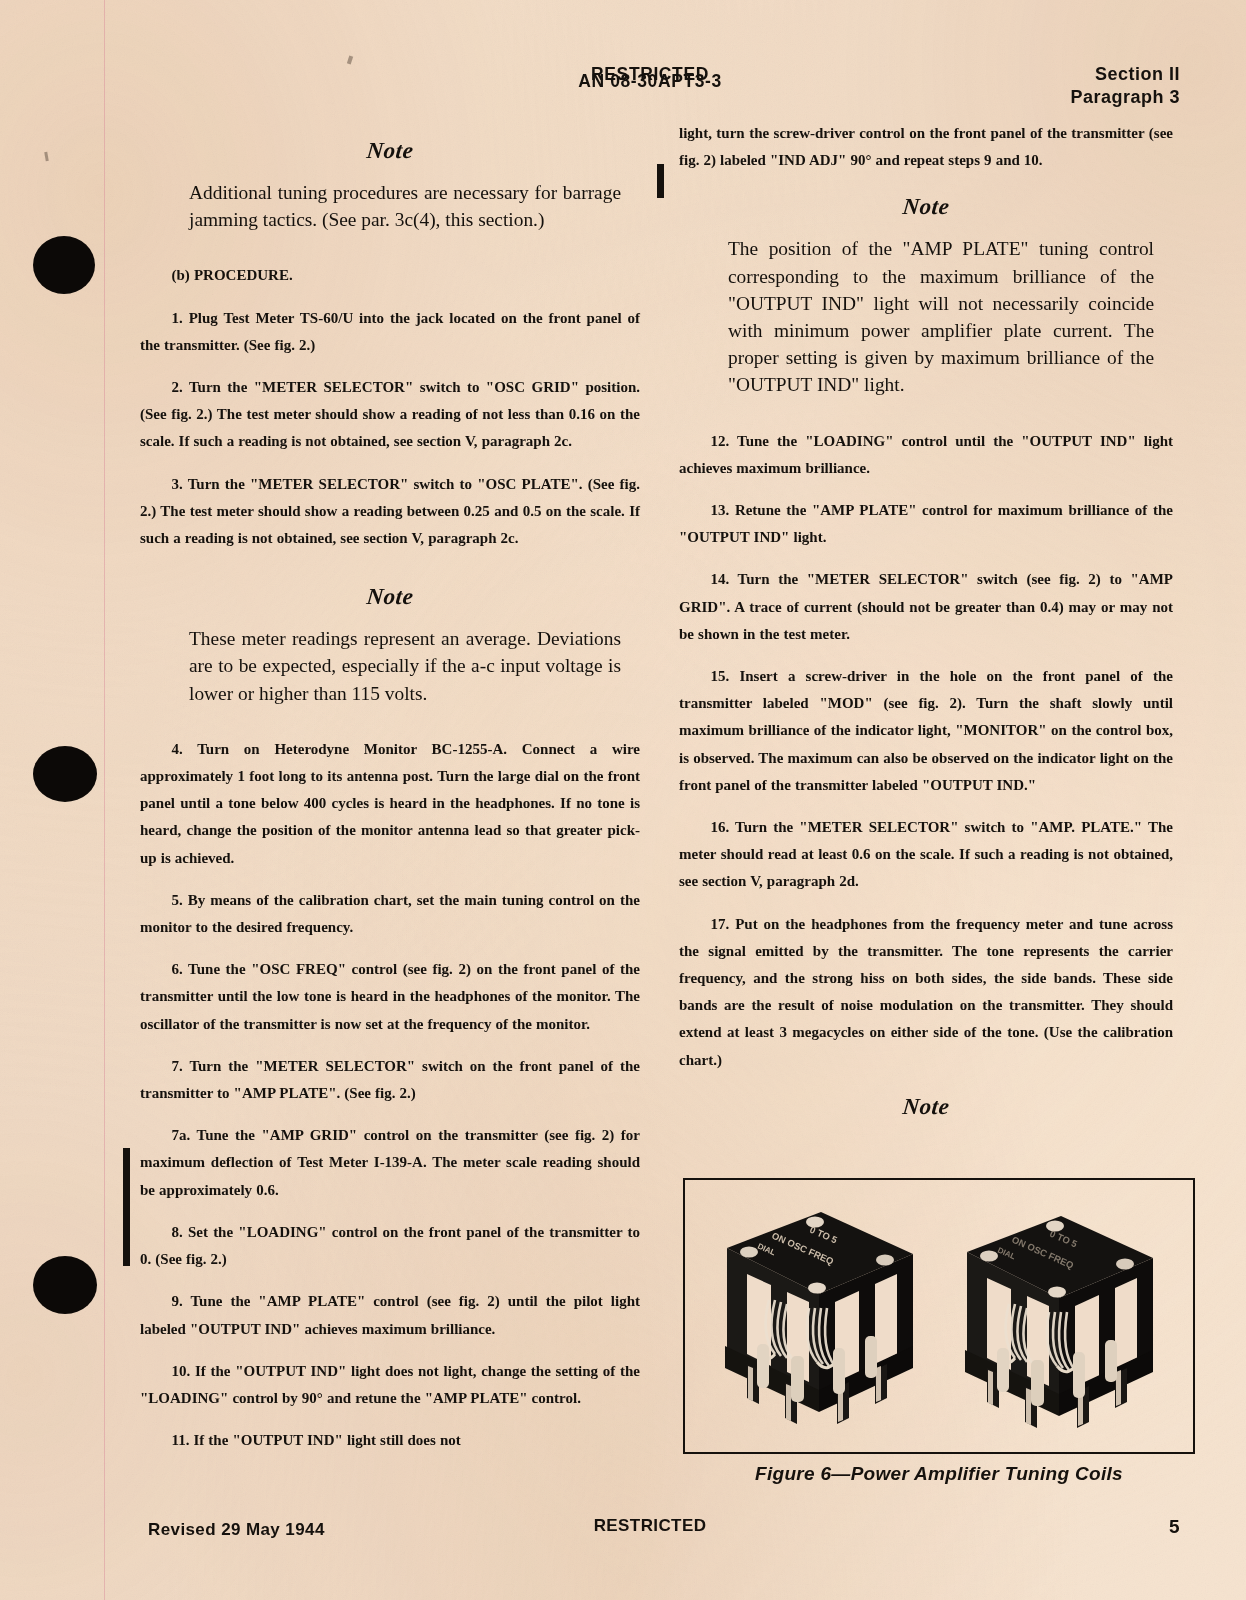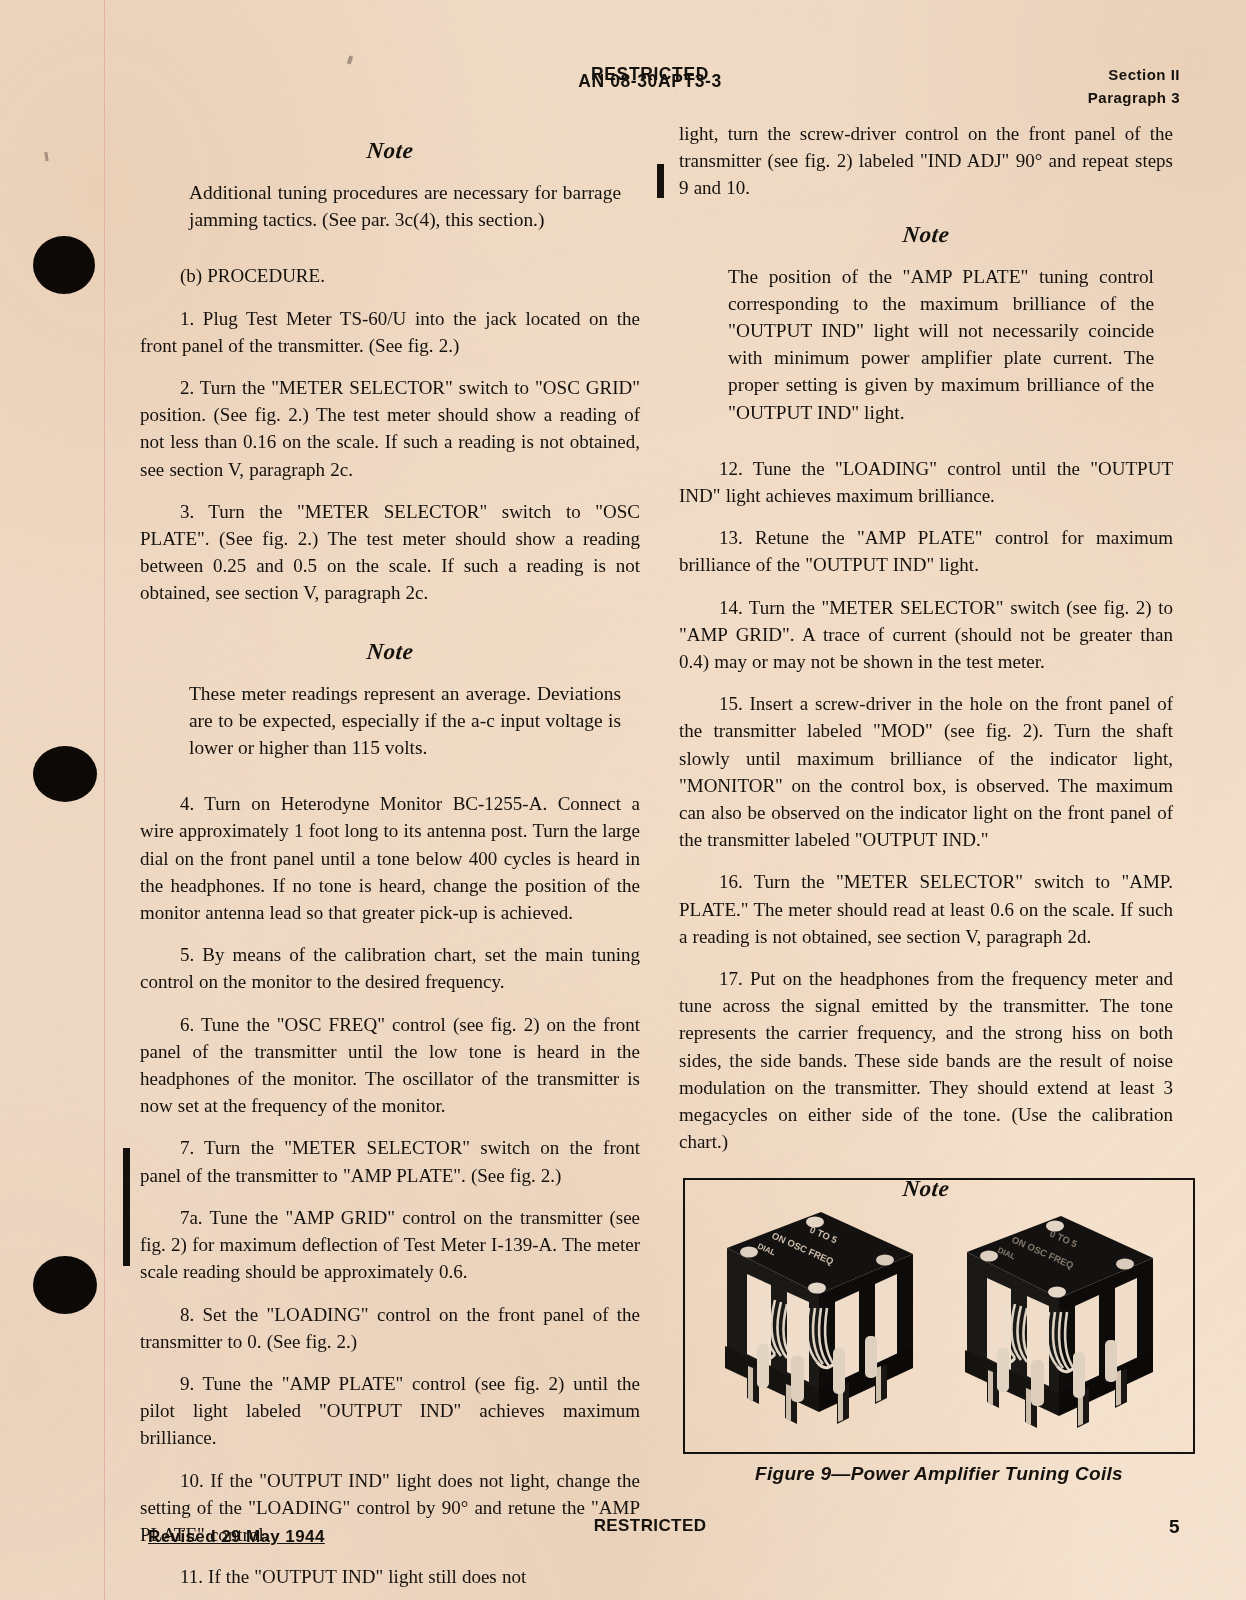--- a/index.html
+++ b/index.html
@@ -76,21 +76,21 @@
     font-weight: bold;
     font-size: 17.5px;
     letter-spacing: .6px;
     line-height: 23px;
   }
   .hdr-right {
     position: absolute;
     right: 0;
     text-align: right;
     font-weight: bold;
-    font-size: 15px;
+    font-size: 18px;
     letter-spacing: .5px;
     line-height: 23px;
   }
   #hdr-restricted { top: 5px; }
   #hdr-docnum     { top: 12px; }
   #hdr-section    { top: 5px; }
   #hdr-paragraph  { top: 28px; }
 
   
   #col-left {
@@ -101,27 +101,28 @@
   }
   #col-right {
     position: absolute;
     left: 679px;
     top: 120px;
     width: 494px;
   }
 
   p.body-par {
     margin: 0 0 0 0;
-    font-size: 19px;
+    font-size: 15px;
     line-height: 27.2px;
     text-align: justify;
     text-indent: 2.1em;
     -webkit-hyphens: none;
     hyphens: none;
     word-spacing: .02em;
+    font-weight: bold;
   }
   p.body-par.no-indent { text-indent: 0; }
   p.body-par + p.body-par { margin-top: 15px; }
 
   .note-block {
     margin: 0;
     padding: 0 0 0 0;
   }
   .note-head {
     text-align: center;
@@ -200,21 +201,21 @@
     position: absolute;
     left: 120px;
     top: 1516px;
     width: 1060px;
     height: 28px;
     font-family: "Liberation Sans", "DejaVu Sans", sans-serif;
     font-weight: bold;
     font-size: 17px;
     letter-spacing: .4px;
   }
-  #footer-revised { position: absolute; left: 28px;  top: 11px; text-decoration: underline; }
+  #footer-revised { position: absolute; left: 28px;  top: 4px; }
   #footer-restricted { position: absolute; left: 0; right: 0; text-align: center; top: 0; }
   #footer-pageno  { position: absolute; right: 0; top: 0; font-size: 19px; }
 
   
   .stray {
     position: absolute;
     background: #6a5a4a;
     opacity: .55;
     pointer-events: none;
   }
@@ -436,20 +437,20 @@
 
         <g fill="#9f9282" font-family="'Liberation Sans', sans-serif" font-weight="bold" font-size="9.5" opacity=".8">
           <text transform="translate(96,40) rotate(24)">0 TO 5</text>
           <text transform="translate(58,46) rotate(24)">ON OSC FREQ</text>
           <text transform="translate(44,56) rotate(24)" font-size="8">DIAL</text>
         </g>
       </g>
     </svg>
 
   </div>
-  <div id="figure-caption">Figure 9—Power Amplifier Tuning Coils</div>
+  <div id="figure-caption">Figure 6—Power Amplifier Tuning Coils</div>
 </div>
 
 <div id="page-footer">
   <div id="footer-revised">Revised 29 May 1944</div>
   <div id="footer-restricted">RESTRICTED</div>
   <div id="footer-pageno">5</div>
 </div>
 
 </body></html>

